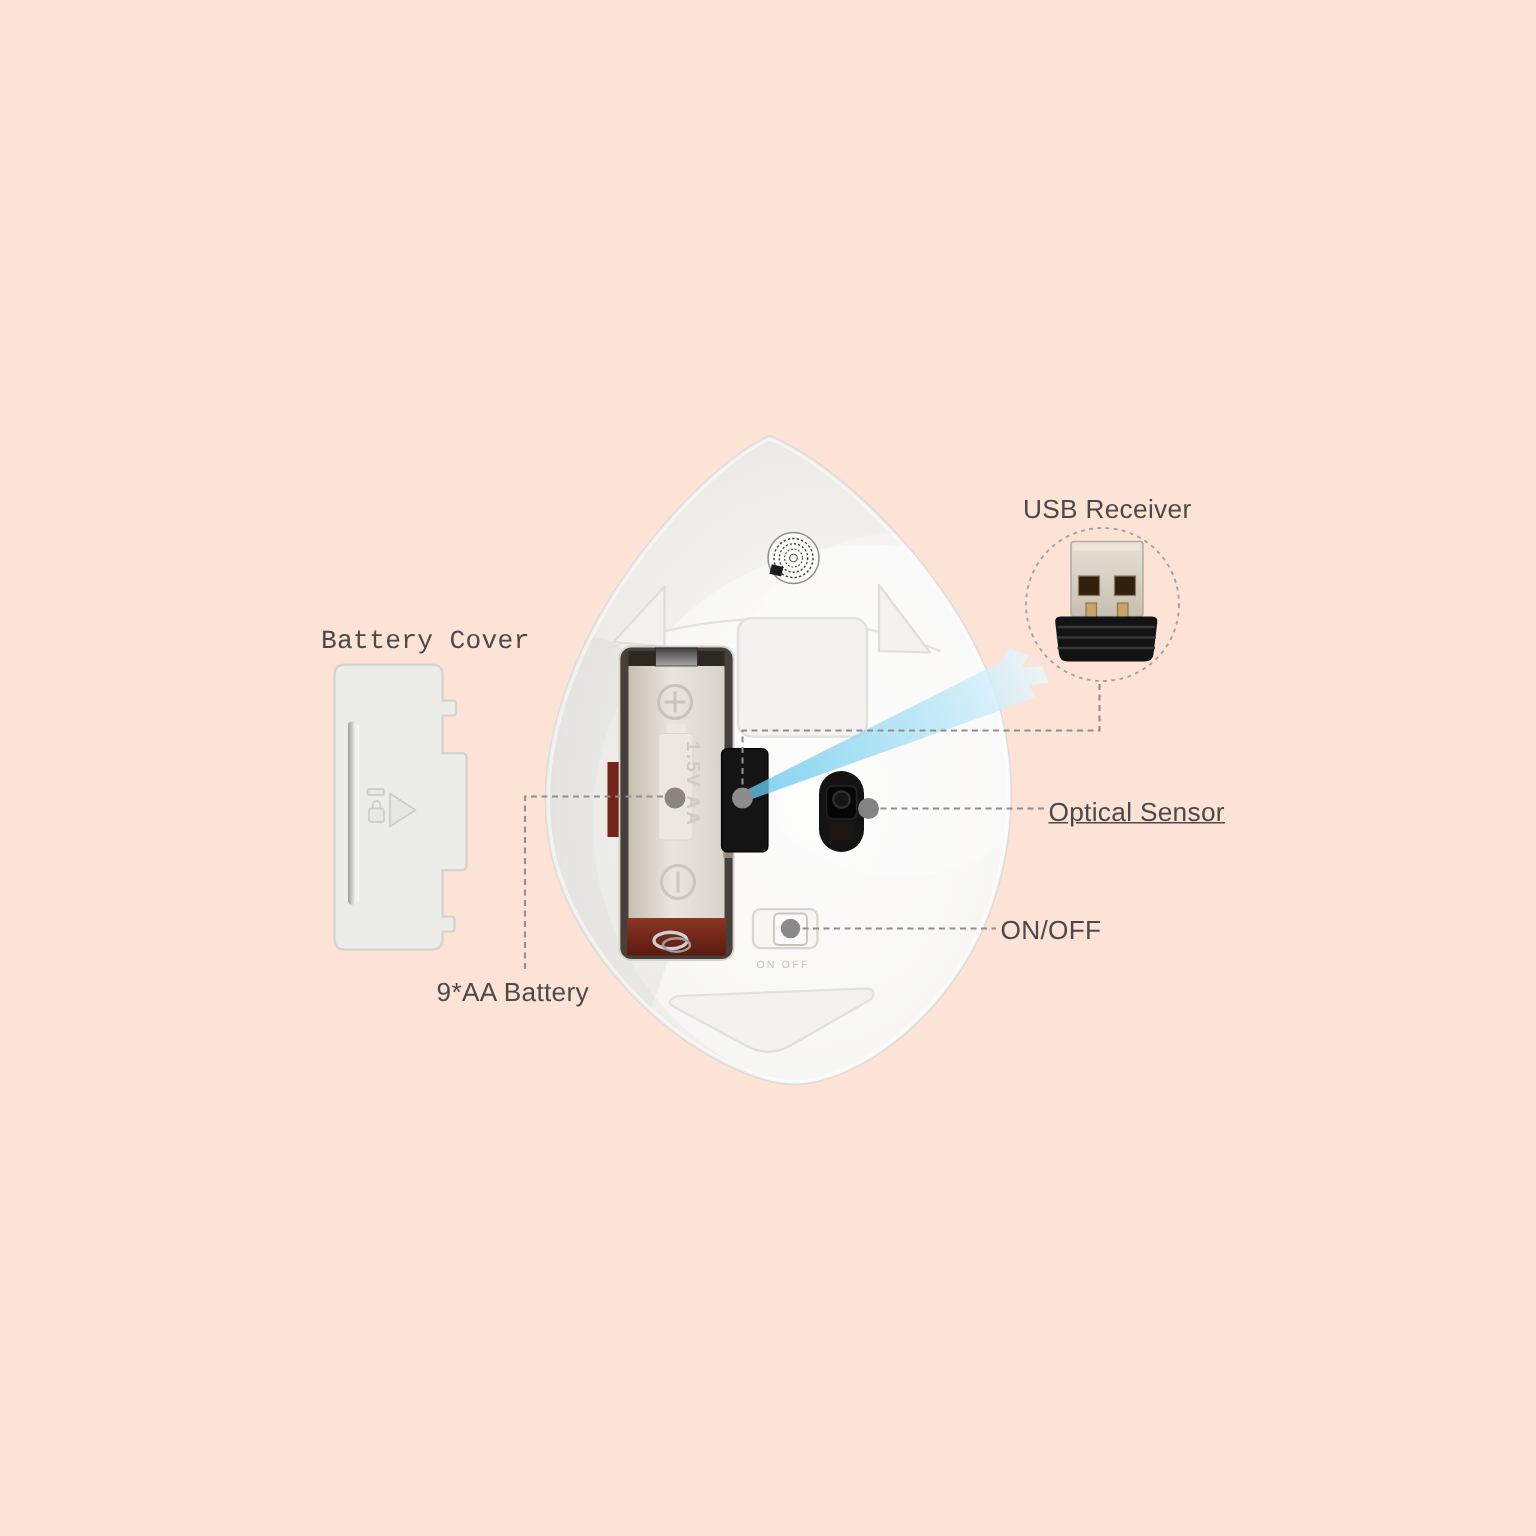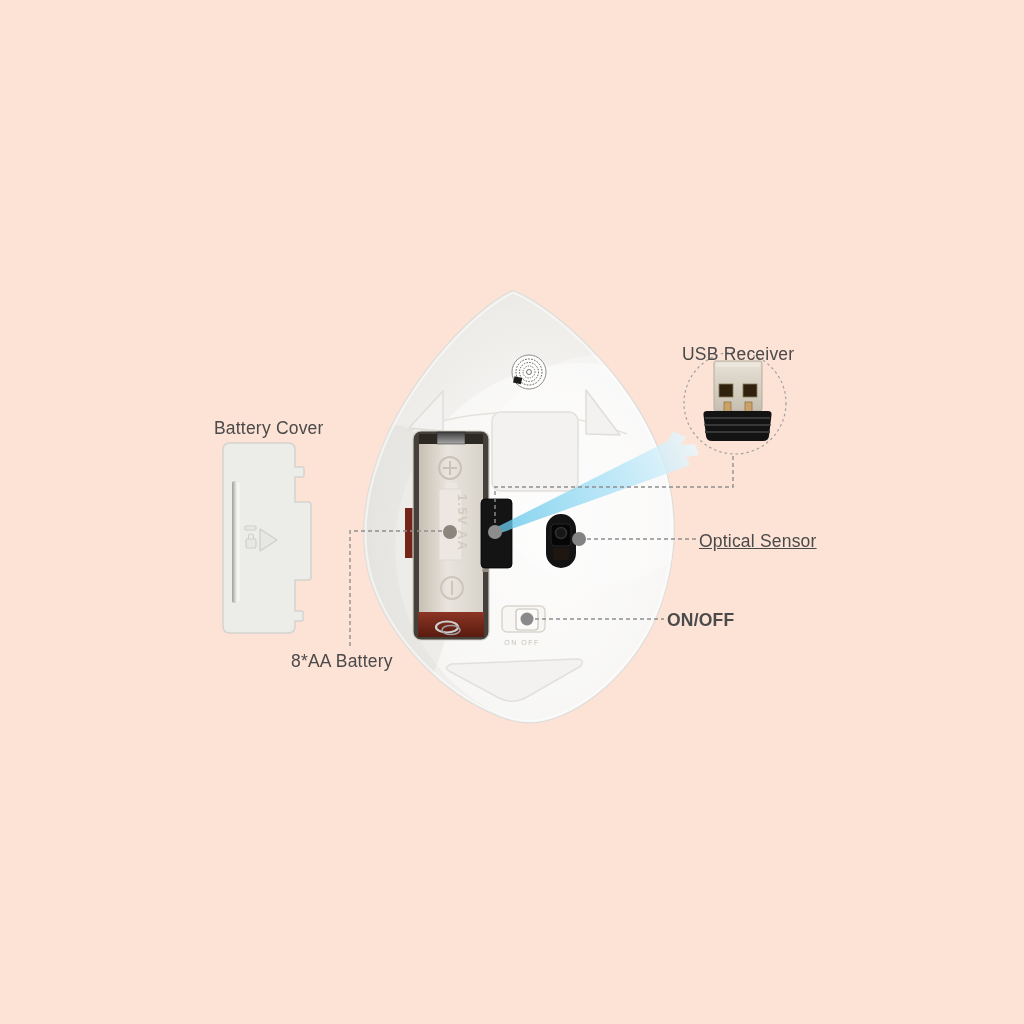--- a/index.html
+++ b/index.html
@@ -171,23 +171,23 @@
       <path d="M 535 619 L 664 619"></path>
     </g>
     <g>
       <circle cx="495" cy="532" r="7" fill="#8d8d8d"></circle>
       <circle cx="450" cy="532" r="7" fill="#8b857c"></circle>
       <circle cx="579" cy="539" r="7" fill="#838383"></circle>
       <circle cx="527" cy="619" r="6.5" fill="#8a8a8a"></circle>
     </g>
   </svg>
 
-  <div class="callout-label" style="left:682px; top:344px;">USB Receiver</div>
+  <div class="callout-label" style="left:682px; top:329px;">USB Receiver</div>
 
-  <div class="callout-label" style="left:214px; top:418px;">Battery Cover</div>
+  <div class="callout-label" style="left:214px; top:418px;font-family:Liberation Mono, monospace;">Battery Cover</div>
 
   <div class="callout-label" style="left:699px; top:531px;text-decoration:underline;">Optical Sensor</div>
 
-  <div class="callout-label" style="left:667px; top:610px;font-weight:bold;">ON/OFF</div>
+  <div class="callout-label" style="left:667px; top:610px;">ON/OFF</div>
 
-  <div class="callout-label" style="left:291px; top:651px;">8*AA Battery</div>
+  <div class="callout-label" style="left:291px; top:651px;">9*AA Battery</div>
 
 </div>
 
 </body></html>

